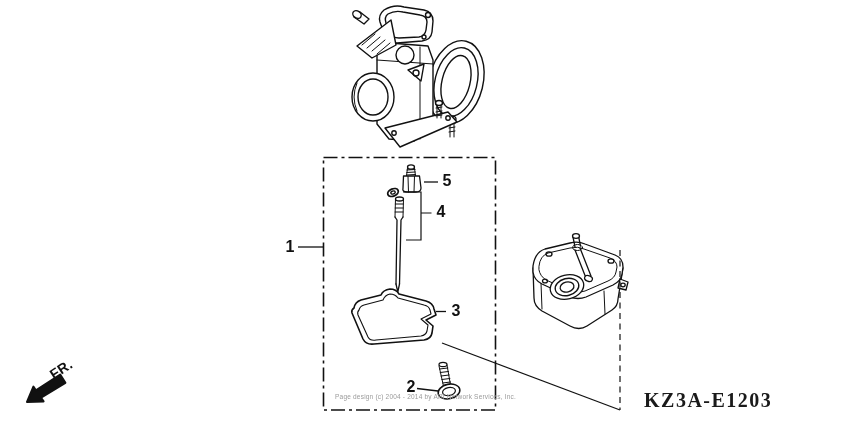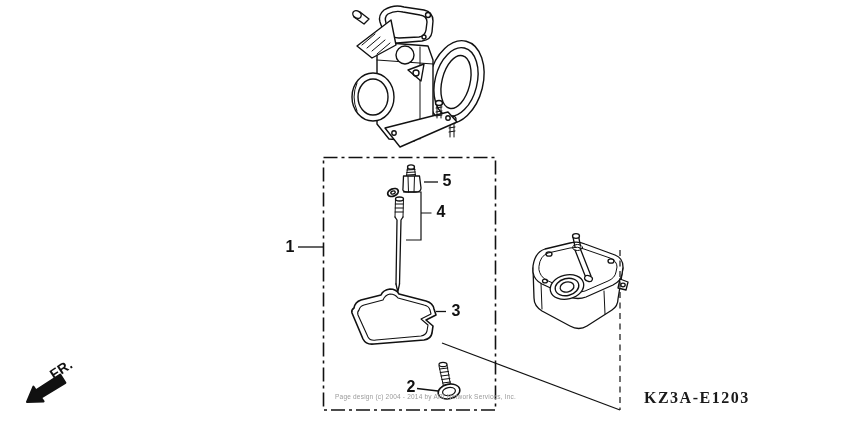--- a/index.html
+++ b/index.html
@@ -2,21 +2,21 @@
 <html><head>
 <meta charset="utf-8">
 <style>
   html,body{margin:0;padding:0;background:#fff;}
   .canvas{position:relative;width:850px;height:425px;background:#fff;overflow:hidden;
           font-family:"Liberation Sans",sans-serif;color:#111;}
   .art{position:absolute;left:0;top:0;}
   .callout{position:absolute;transform:translate(-50%,-50%);font-weight:bold;
            font-size:16px;line-height:1;color:#111;cursor:pointer;z-index:5;}
   .code{position:absolute;left:644px;top:389px;font-family:"Liberation Serif",serif;
-        font-size:16px;letter-spacing:1.5px;font-weight:bold;color:#1a1a1a;z-index:4;}
+        font-size:20px;letter-spacing:1.5px;font-weight:bold;color:#1a1a1a;z-index:4;}
   .watermark{position:absolute;left:328px;top:393px;width:195px;text-align:center;
              font-size:6.5px;color:#9a9a9a;letter-spacing:0.2px;z-index:3;}
   .fr-label{position:absolute;left:49px;top:361px;font-weight:bold;font-size:14px;
             transform:rotate(-33deg);letter-spacing:0.5px;color:#111;z-index:4;}
 </style>
 </head>
 <body>
 
 <div class="canvas">
 

